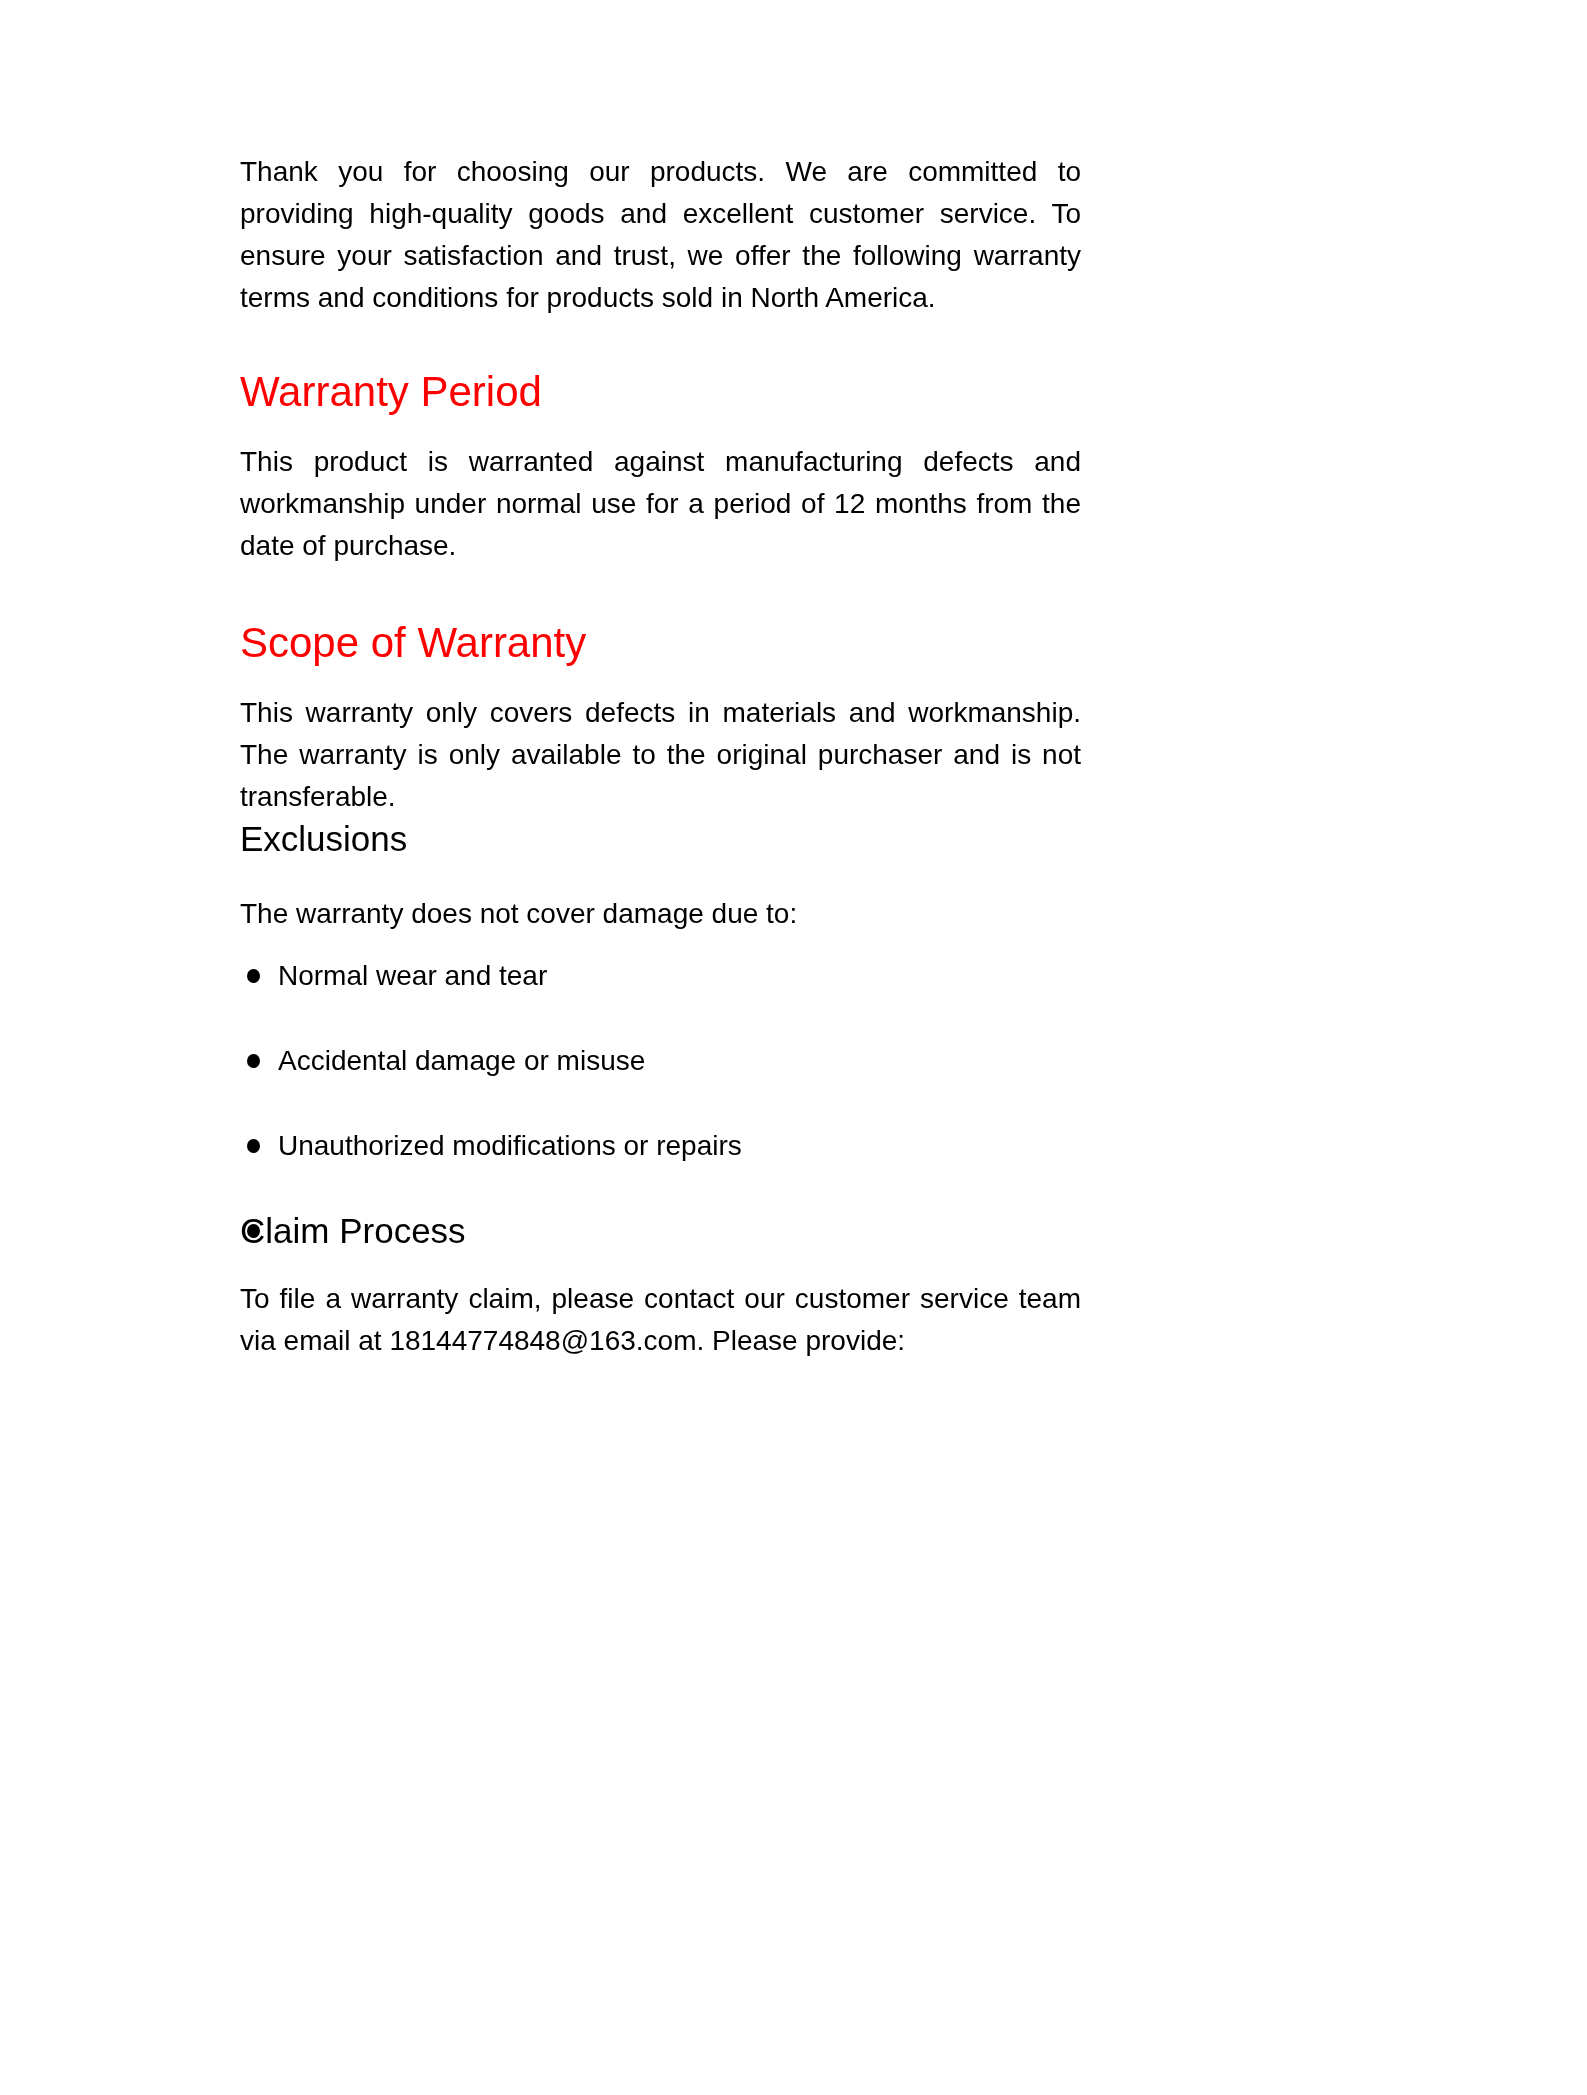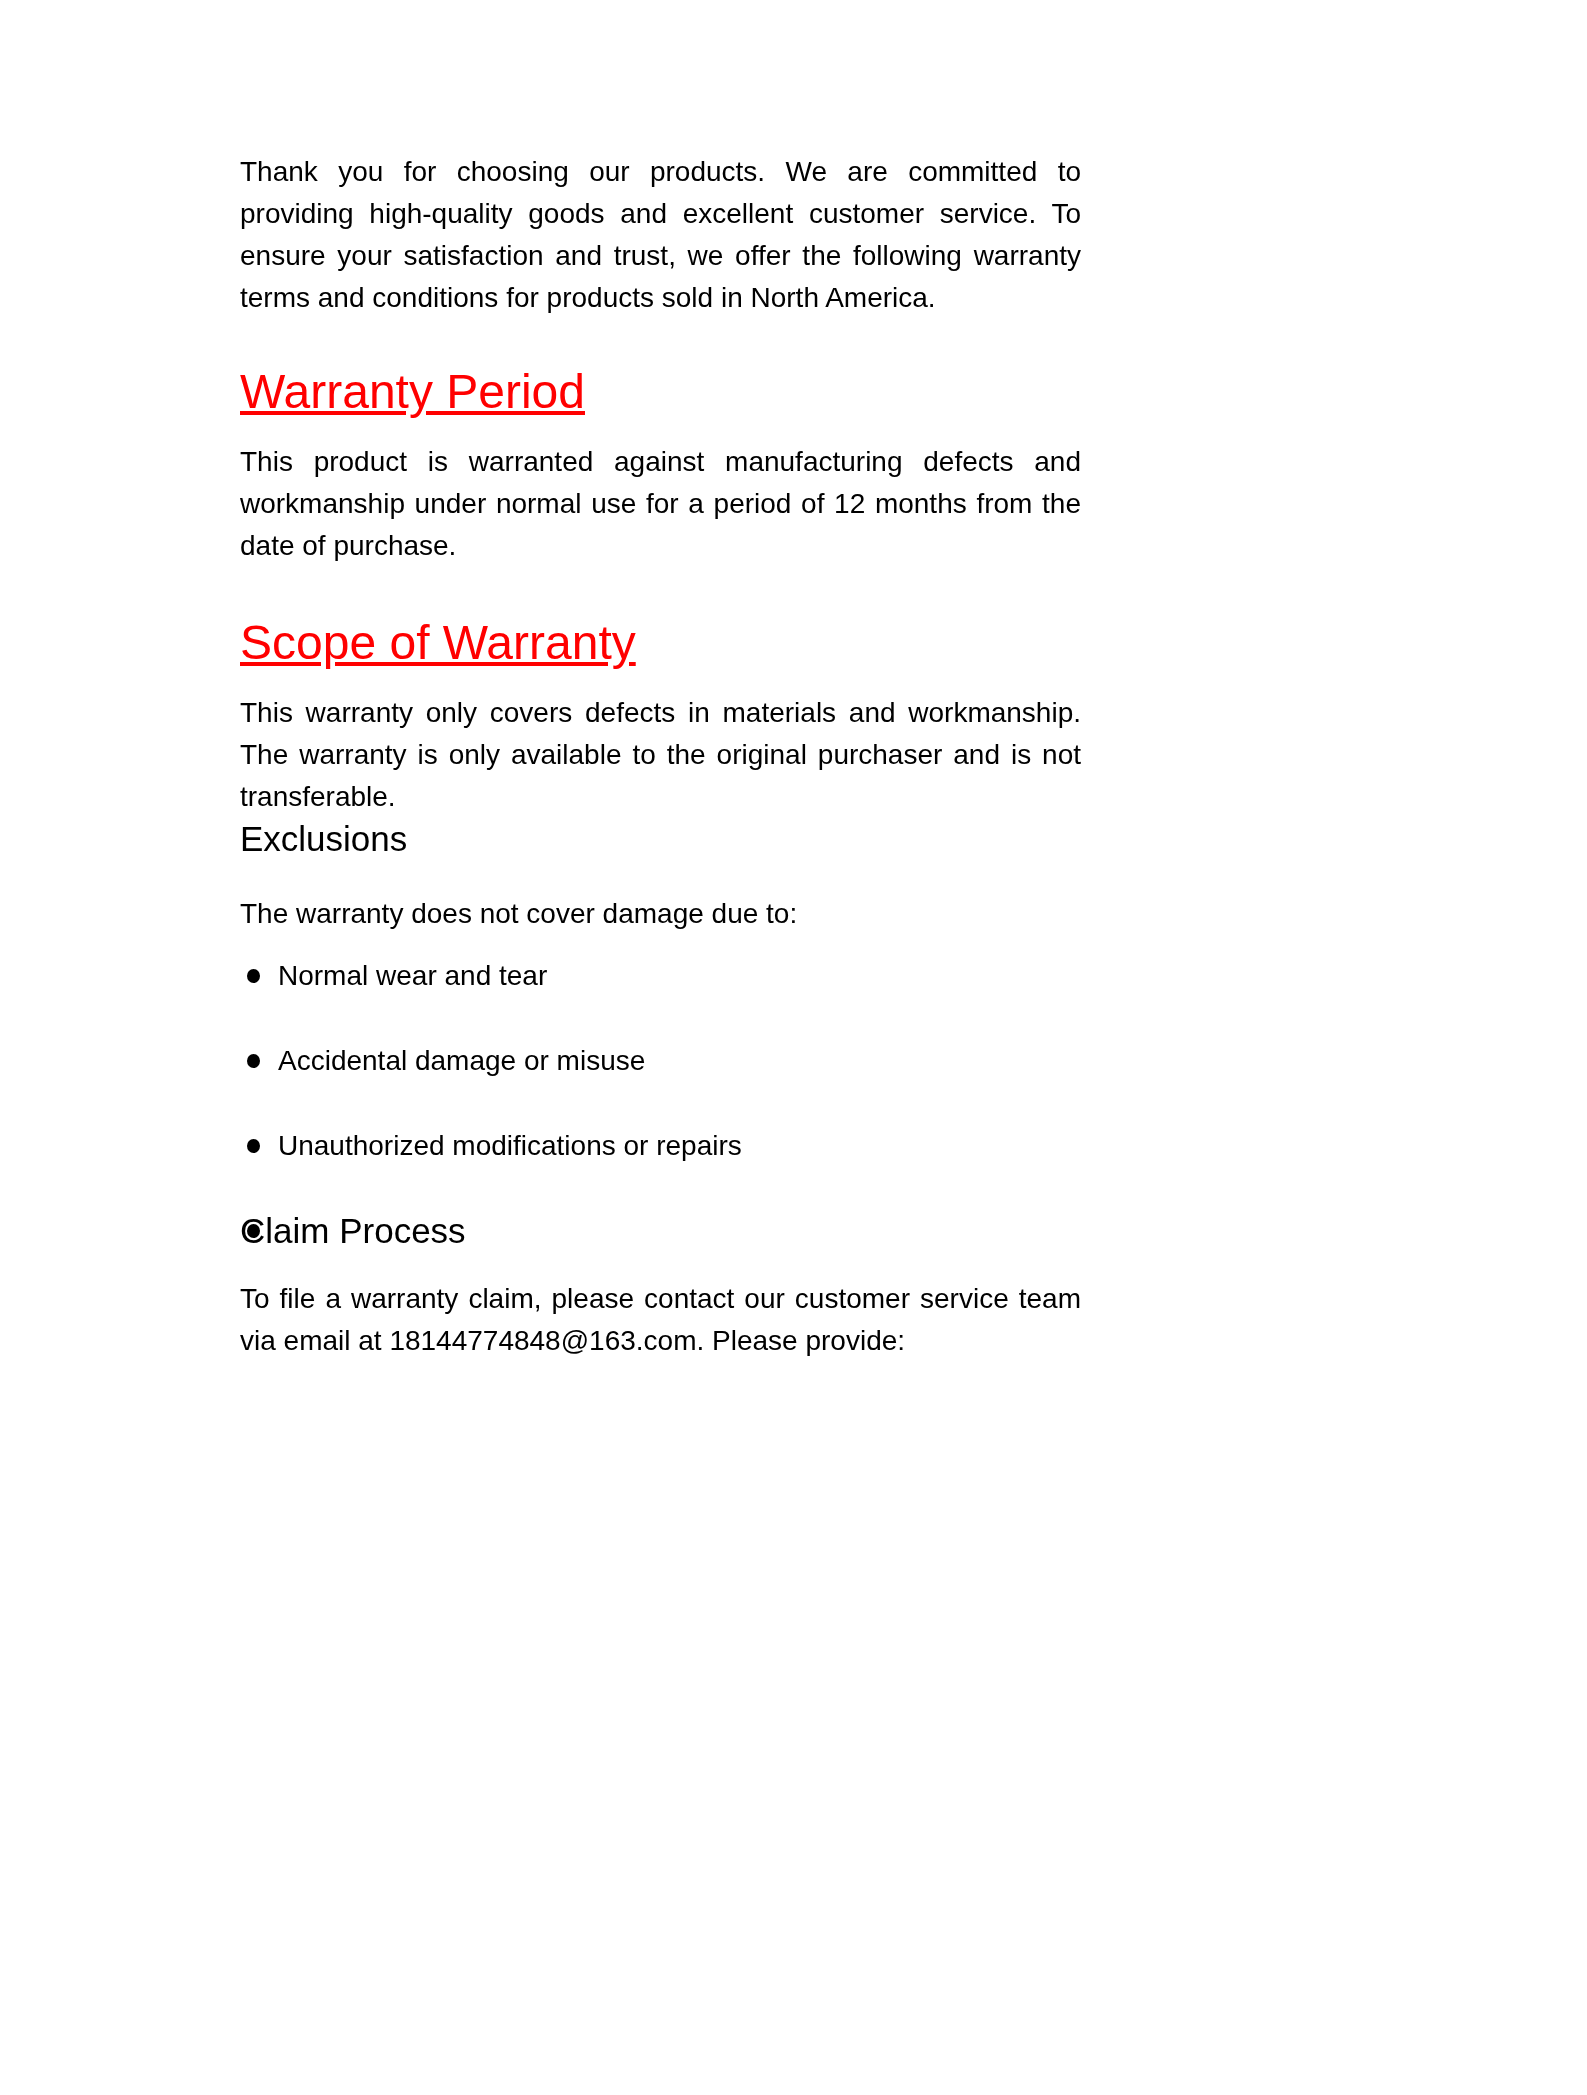--- a/index.html
+++ b/index.html
@@ -20,26 +20,25 @@
   }
 
   p.body-text {
     font-size: 28px;
     line-height: 42px;
     text-align: justify;
     color: #000000;
   }
 
   h1.red-heading {
-    font-size: 48px;
+    font-size: 42px;
     line-height: 48px;
     font-weight: 400;
     color: #ff0000;
     margin-bottom: 25px;
-    text-decoration: underline;
   }
 
   h2.black-heading {
     font-size: 35px;
     line-height: 41px;
     font-weight: 400;
     color: #000000;
   }
 
   

